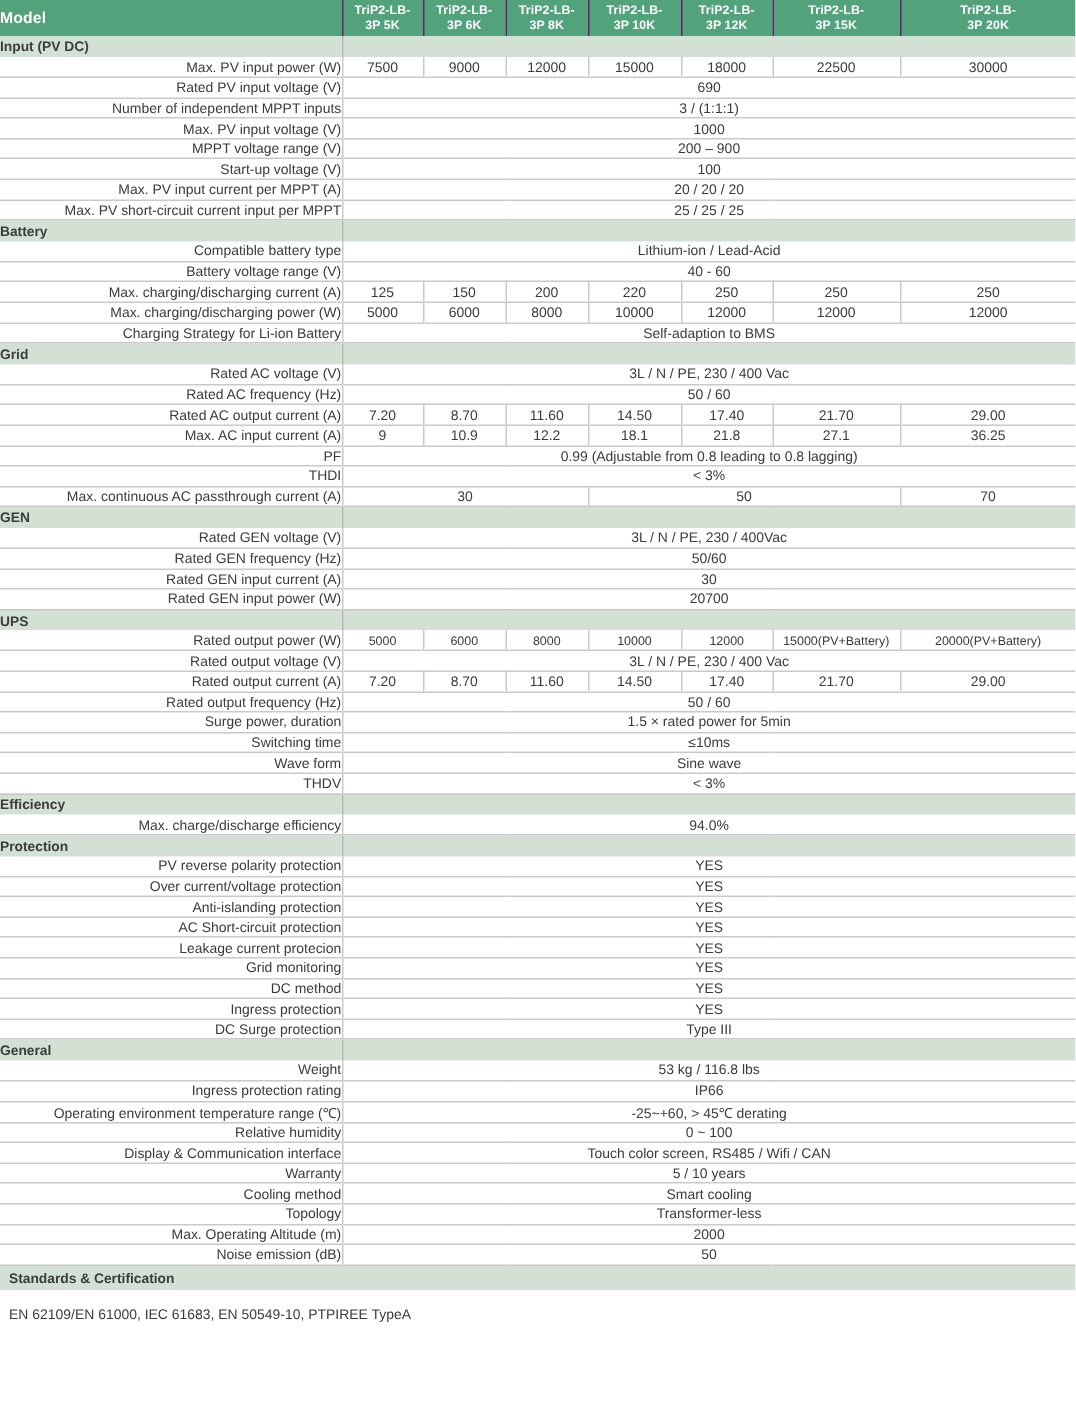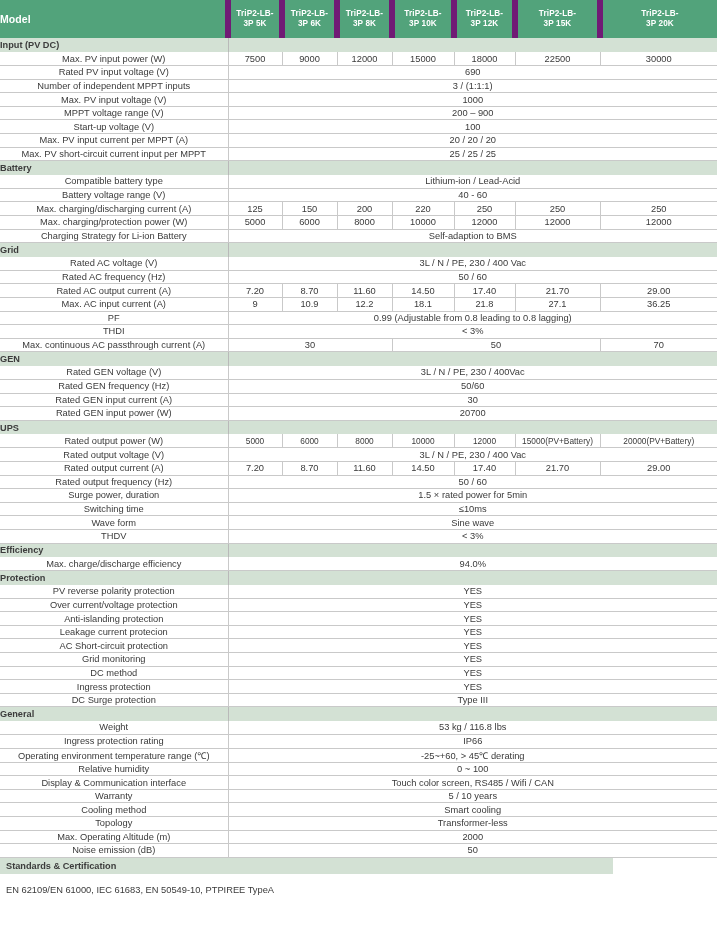--- a/index.html
+++ b/index.html
@@ -24,38 +24,38 @@
     table-layout: fixed;
     font-size: 9.3px;
   }
   table.spec td, table.spec th {
     padding: 0;
     margin: 0;
     vertical-align: middle;
   }
 
   
-  tr.head-row { height: 38px; }
+  tr.head-row { height: 24px; }
   th.head-label {
     background: #52a37b;
     color: #ffffff;
     font-weight: bold;
     font-size: 10.5px;
     text-align: left;
     padding-left: 6px;
     letter-spacing: 0.1px;
   }
   th.head-model {
     background: #52a37b;
     color: #ffffff;
     font-weight: bold;
     font-size: 8.2px;
     text-align: center;
     line-height: 1.18;
-    border-left: 6px solid #701a75;
+    border-left: 1px solid #701a75;
     letter-spacing: 0.1px;
   }
 
   
   tr.section-row { height: 14px; }
   td.section-label {
     background: #d3e1d4;
     color: #3c3c3c;
     font-weight: bold;
     font-size: 9.2px;
@@ -63,41 +63,41 @@
     padding-left: 6px;
   }
   td.section-fill {
     background: #d3e1d4;
     border-left: 1px solid #b9b9b9;
   }
 
   
   tr.data-row { height: 13.6px; }
   td.rowlabel {
-    text-align: center;
+    text-align: right;
     padding-left: 6px;
     border-bottom: 1px solid #c9c9c9;
     border-left: none;
     white-space: nowrap;
     overflow: hidden;
     font-size: 9.3px;
   }
   td.val {
     text-align: center;
     border-bottom: 1px solid #c9c9c9;
     border-left: 1px solid #c9c9c9;
     font-size: 9.3px;
     white-space: nowrap;
     overflow: hidden;
   }
   td.val.narrow { font-size: 8.3px; }
 
   
   .footer-band {
-    width: 613px;
+    width: 717px;
     box-sizing: border-box;
     background: #d3e1d4;
     color: #3c3c3c;
     font-weight: bold;
     font-size: 9.2px;
     padding: 3px 0 3px 6px;
     margin-top: 0px;
   }
   .footer-note {
     width: 717px;
@@ -193,21 +193,21 @@
           <td class="rowlabel">Max. charging/discharging current (A)</td>
           <td class="val">125</td>
           <td class="val">150</td>
           <td class="val">200</td>
           <td class="val">220</td>
           <td class="val">250</td>
           <td class="val">250</td>
           <td class="val">250</td>
         </tr>
         <tr class="data-row">
-          <td class="rowlabel">Max. charging/protection power (W)</td>
+          <td class="rowlabel">Max. charging/discharging power (W)</td>
           <td class="val">5000</td>
           <td class="val">6000</td>
           <td class="val">8000</td>
           <td class="val">10000</td>
           <td class="val">12000</td>
           <td class="val">12000</td>
           <td class="val">12000</td>
         </tr>
         <tr class="data-row">
           <td class="rowlabel">Charging Strategy for Li-ion Battery</td>
@@ -345,25 +345,25 @@
         </tr>
         <tr class="data-row">
           <td class="rowlabel">Over current/voltage protection</td>
           <td class="val" colspan="7">YES</td>
         </tr>
         <tr class="data-row">
           <td class="rowlabel">Anti-islanding protection</td>
           <td class="val" colspan="7">YES</td>
         </tr>
         <tr class="data-row">
+          <td class="rowlabel">AC Short-circuit protection</td>
+          <td class="val" colspan="7">YES</td>
+        </tr>
+        <tr class="data-row">
           <td class="rowlabel">Leakage current protecion</td>
-          <td class="val" colspan="7">YES</td>
-        </tr>
-        <tr class="data-row">
-          <td class="rowlabel">AC Short-circuit protection</td>
           <td class="val" colspan="7">YES</td>
         </tr>
         <tr class="data-row">
           <td class="rowlabel">Grid monitoring</td>
           <td class="val" colspan="7">YES</td>
         </tr>
         <tr class="data-row">
           <td class="rowlabel">DC method</td>
           <td class="val" colspan="7">YES</td>
         </tr>

